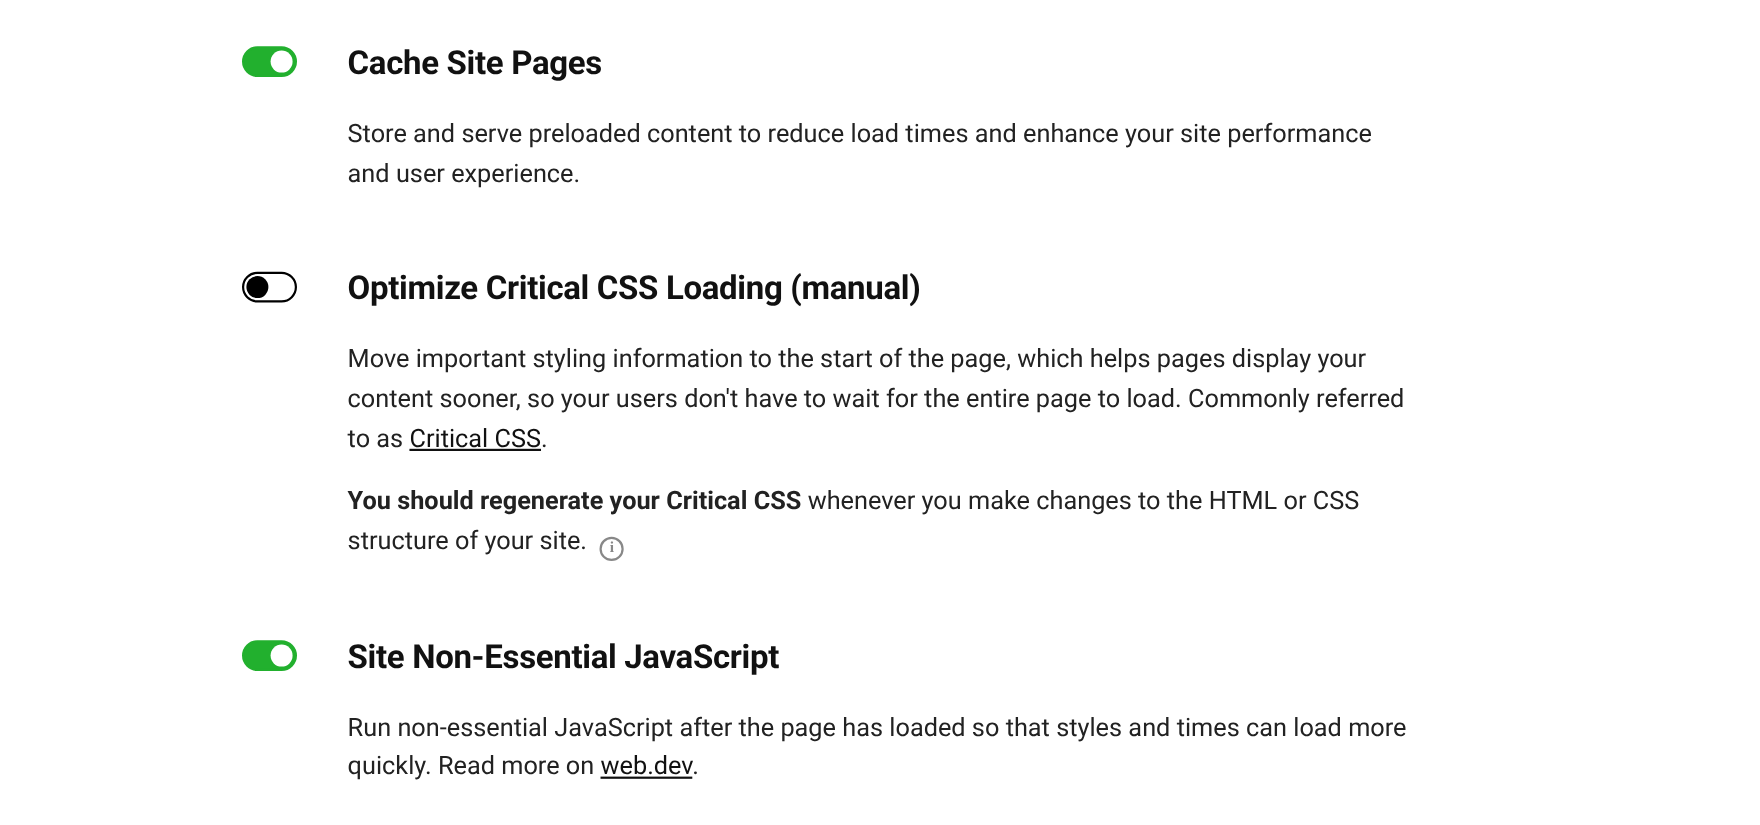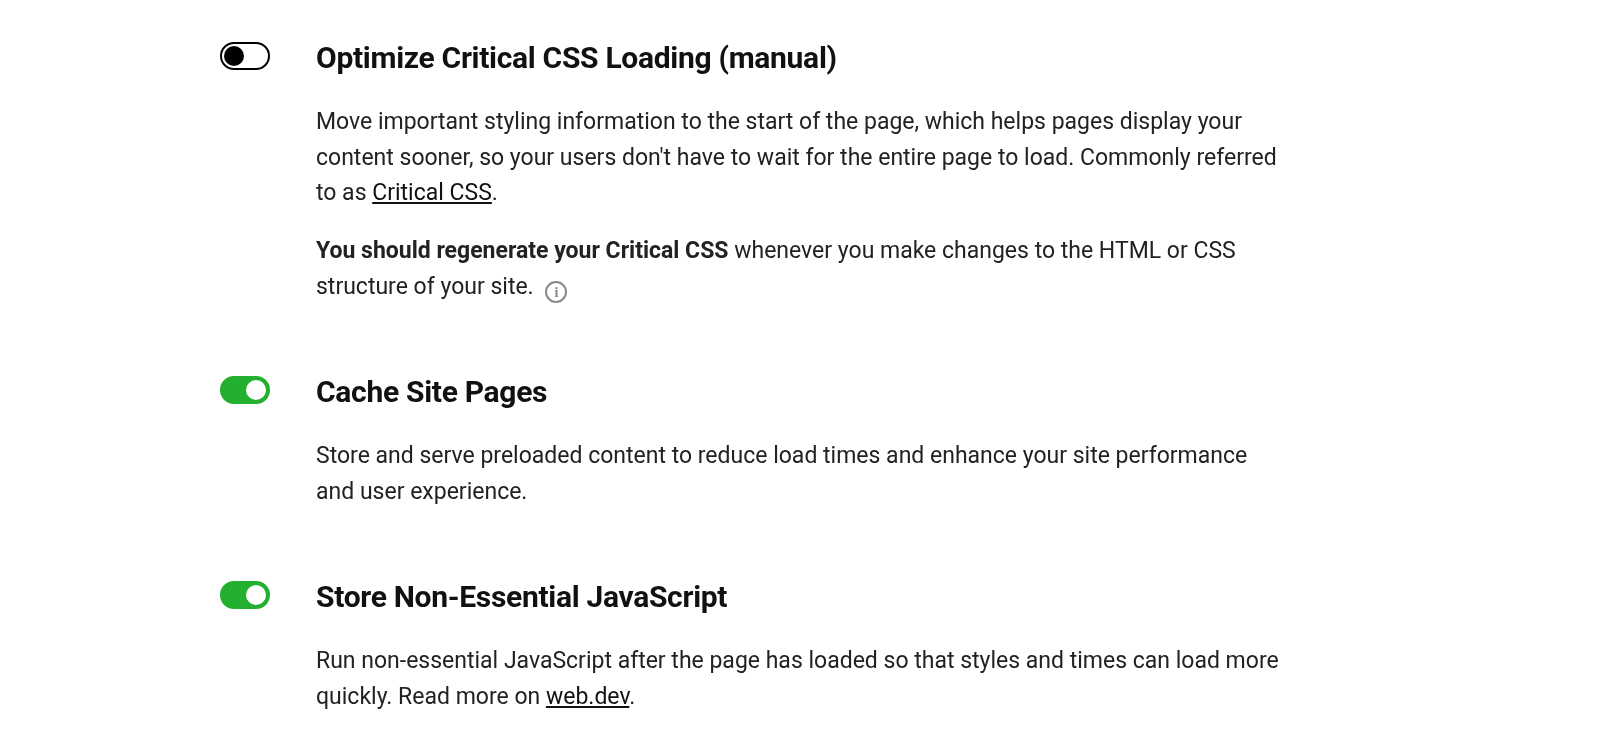--- a/index.html
+++ b/index.html
@@ -101,20 +101,32 @@
     font-family: Georgia, serif;
   }
 </style>
 </head>
 <body>
 
 <div class="settings-list">
 
   <div class="setting-row">
     <div class="toggle-col">
+      <div class="toggle toggle-on">
+        <div class="knob"></div>
+      </div>
+    </div>
+    <div class="content-col">
+      <h2 class="setting-title">Cache Site Pages</h2>
+      <p class="setting-desc">Store and serve preloaded content to reduce load times and enhance your site performance and user experience.</p>
+    </div>
+  </div>
+
+  <div class="setting-row">
+    <div class="toggle-col">
       <div class="toggle toggle-off">
         <div class="knob"></div>
       </div>
     </div>
     <div class="content-col">
       <h2 class="setting-title">Optimize Critical CSS Loading (manual)</h2>
       <p class="setting-desc">
         <span>Move important styling information to the start of the page, which helps pages display your content sooner, so your users don't have to wait for the entire page to load. Commonly referred to as </span><a href="#" class="link">Critical CSS</a><span>.</span>
       </p>
       <p class="setting-desc">
@@ -123,32 +135,20 @@
     </div>
   </div>
 
   <div class="setting-row">
     <div class="toggle-col">
       <div class="toggle toggle-on">
         <div class="knob"></div>
       </div>
     </div>
     <div class="content-col">
-      <h2 class="setting-title">Cache Site Pages</h2>
-      <p class="setting-desc">Store and serve preloaded content to reduce load times and enhance your site performance and user experience.</p>
-    </div>
-  </div>
-
-  <div class="setting-row">
-    <div class="toggle-col">
-      <div class="toggle toggle-on">
-        <div class="knob"></div>
-      </div>
-    </div>
-    <div class="content-col">
-      <h2 class="setting-title">Store Non-Essential JavaScript</h2>
+      <h2 class="setting-title">Site Non-Essential JavaScript</h2>
       <p class="setting-desc">
         <span>Run non-essential JavaScript after the page has loaded so that styles and times can load more quickly. Read more on </span><a href="#" class="link">web.dev</a><span>.</span>
       </p>
     </div>
   </div>
 
 </div>
 
 </body></html>

